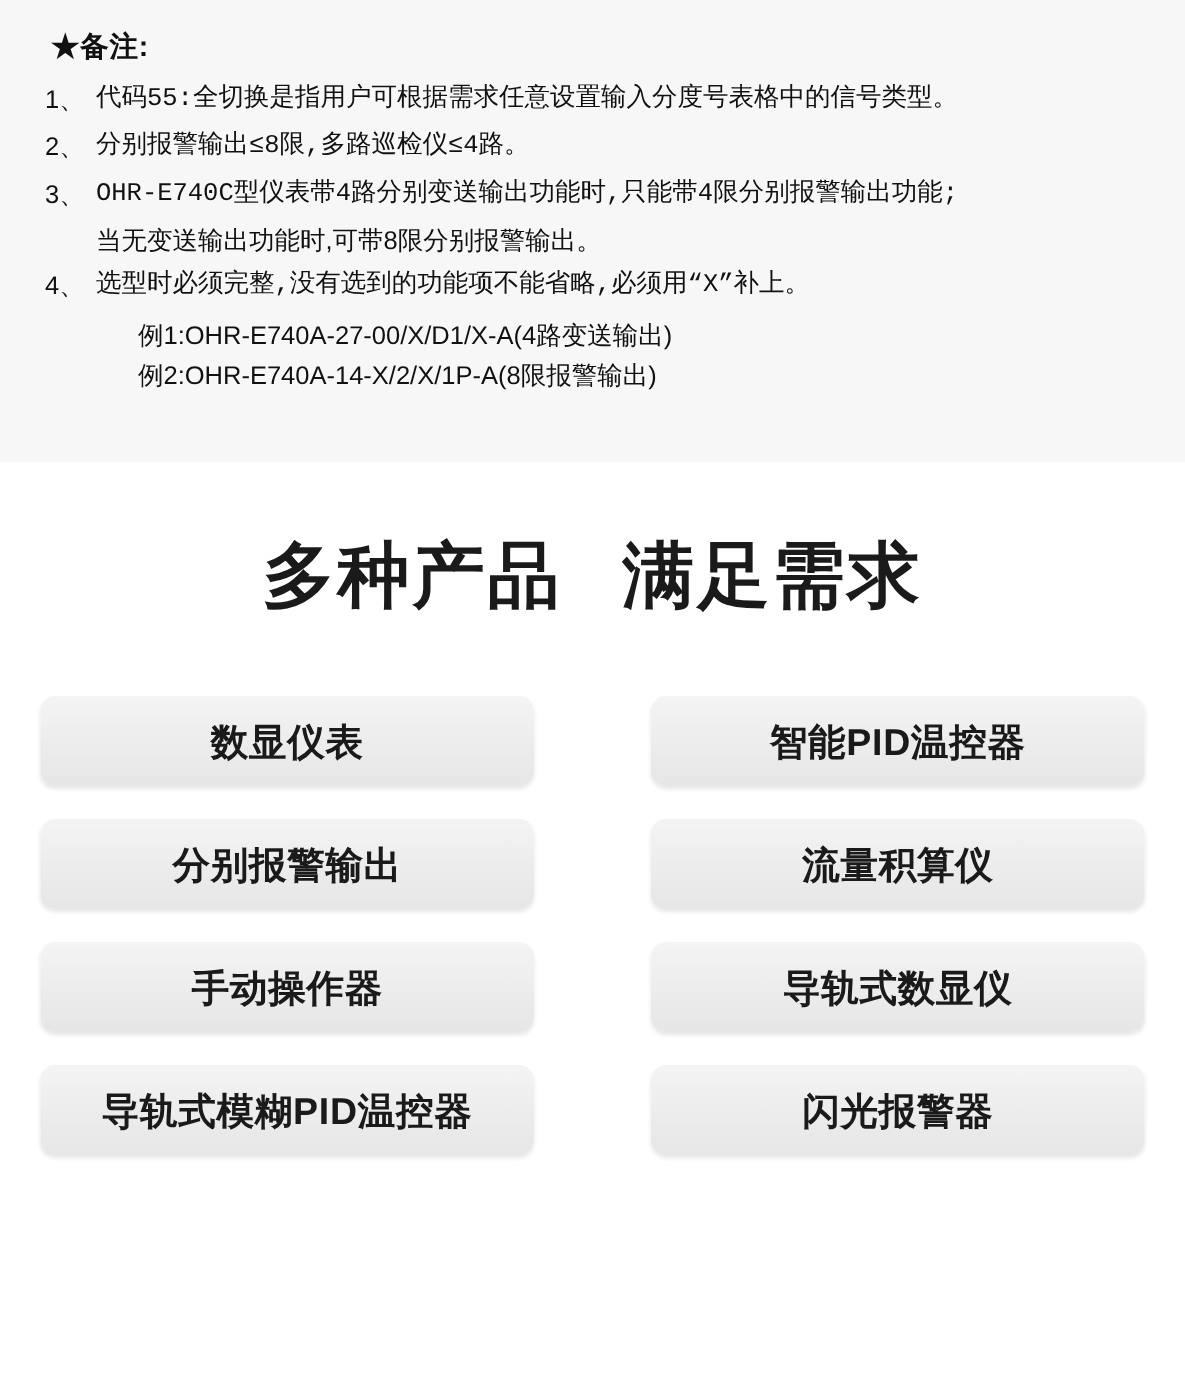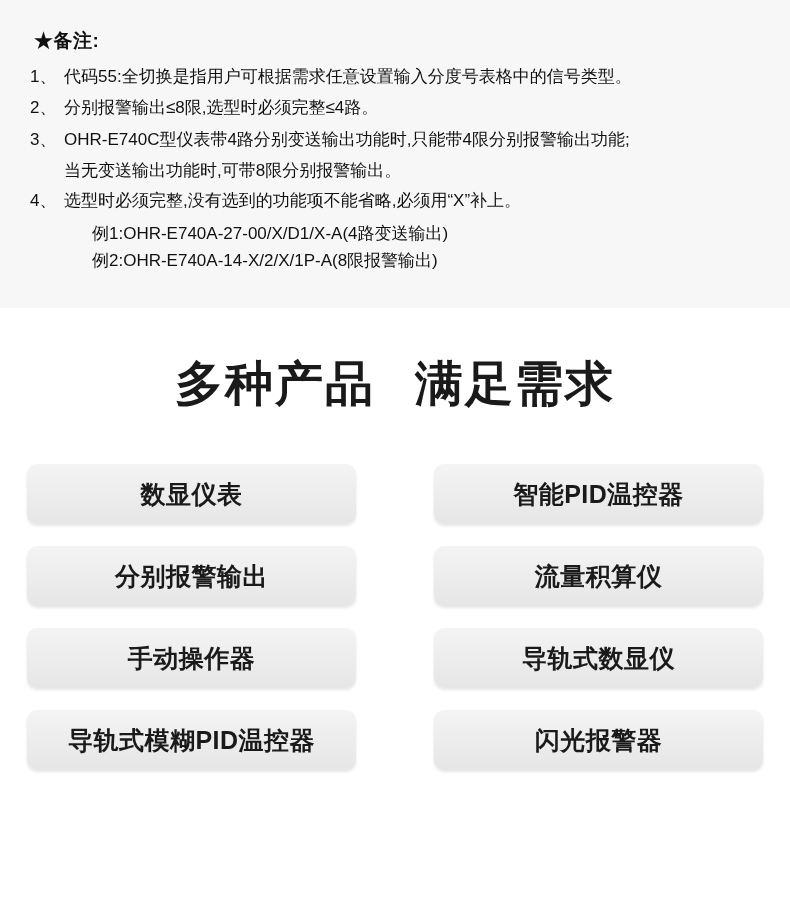--- a/index.html
+++ b/index.html
@@ -11,21 +11,21 @@
     height: 920px;
     background: #ffffff;
     font-family: "Liberation Sans", sans-serif;
     color: #111111;
     overflow: hidden;
   }
 
   
   .notes-panel {
     background: #f7f7f7;
-    padding: 24px 22px 26px 30px;
+    padding: 14px 22px 26px 30px;
     box-sizing: border-box;
     height: 308px;
   }
   .notes-title {
     font-size: 19px;
     font-weight: 700;
     letter-spacing: 0.5px;
     margin: 4px 0 10px 4px;
   }
   .note-line {
@@ -34,20 +34,21 @@
     font-size: 17px;
     line-height: 1.55;
     margin-bottom: 5px;
   }
   .note-num {
     flex: 0 0 auto;
     width: 34px;
   }
   .note-text {
     flex: 1 1 auto;
+    font-family: Liberation Mono, monospace;
   }
   .note-sub {
     font-size: 17px;
     line-height: 1.55;
     margin-left: 34px;
     margin-bottom: 4px;
   }
   .note-example {
     font-size: 17px;
     line-height: 1.6;
@@ -102,21 +103,21 @@
 <div class="notes-panel">
   <div class="notes-title">★备注:</div>
 
   <div class="note-line">
     <span class="note-num">1、</span>
     <span class="note-text">代码55:全切换是指用户可根据需求任意设置输入分度号表格中的信号类型。</span>
   </div>
 
   <div class="note-line">
     <span class="note-num">2、</span>
-    <span class="note-text">分别报警输出≤8限,选型时必须完整≤4路。</span>
+    <span class="note-text">分别报警输出≤8限,多路巡检仪≤4路。</span>
   </div>
 
   <div class="note-line">
     <span class="note-num">3、</span>
     <span class="note-text">OHR-E740C型仪表带4路分别变送输出功能时,只能带4限分别报警输出功能;</span>
   </div>
   <div class="note-sub">当无变送输出功能时,可带8限分别报警输出。</div>
 
   <div class="note-line">
     <span class="note-num">4、</span>

